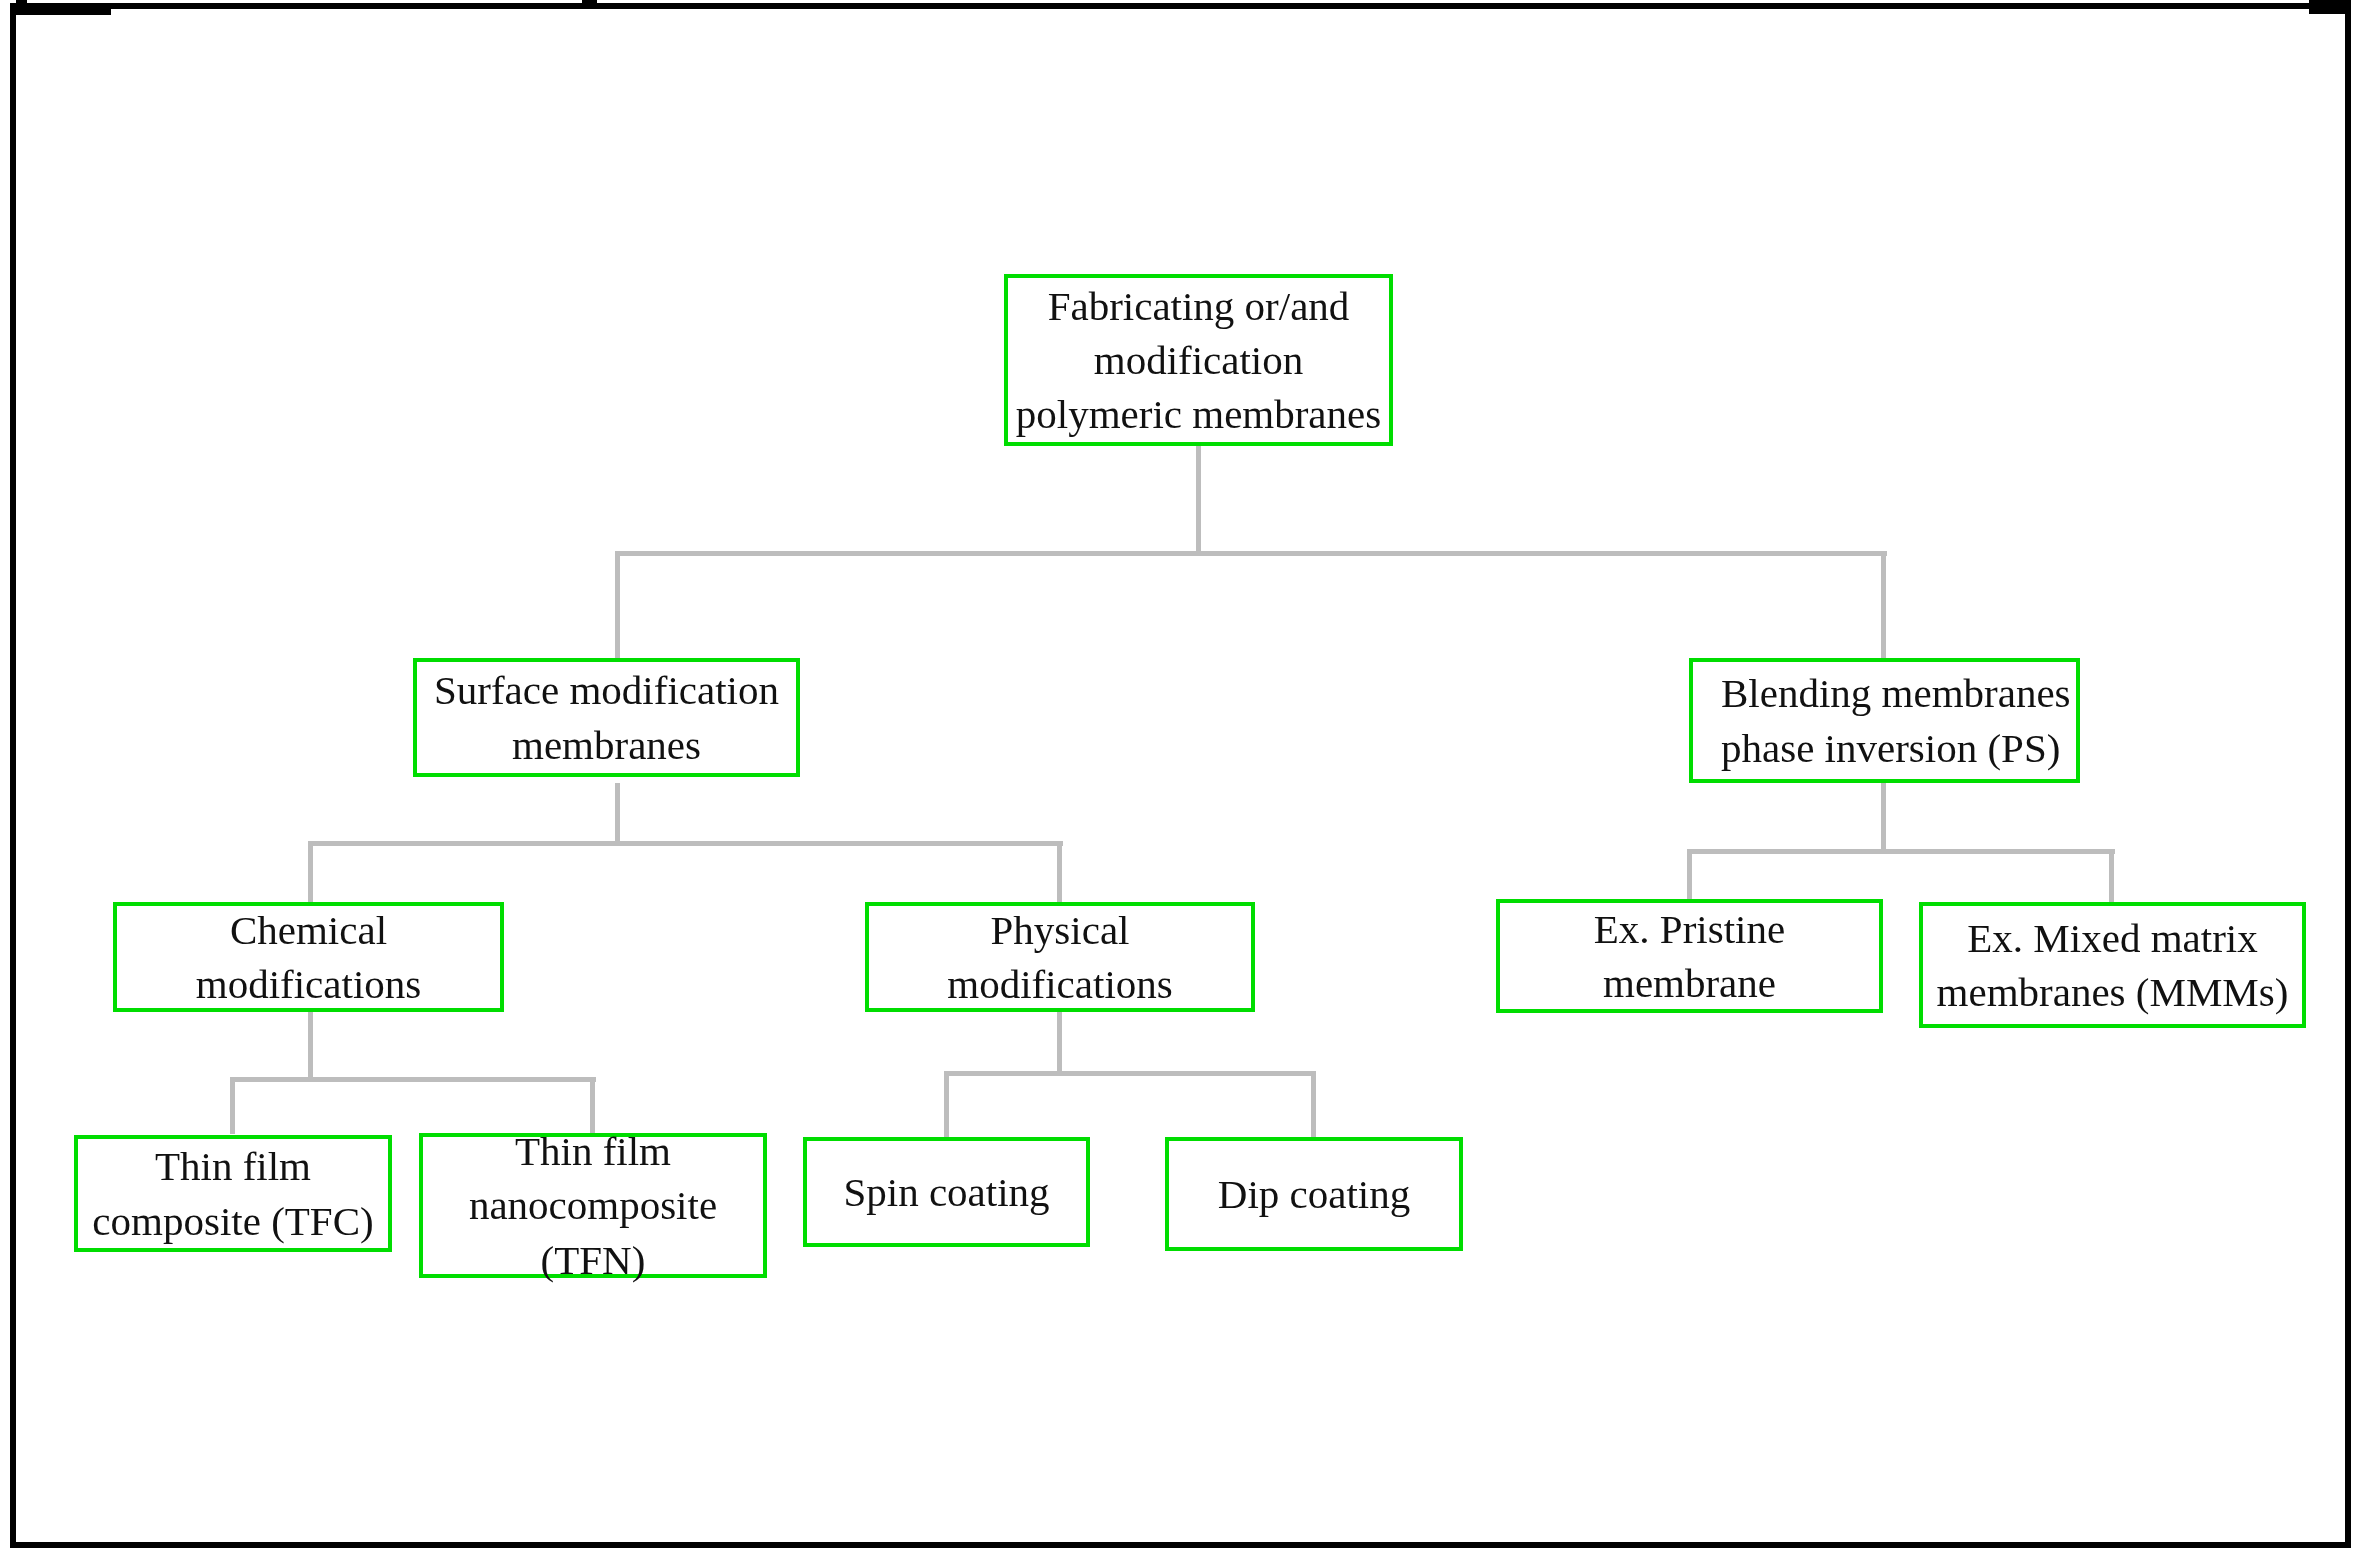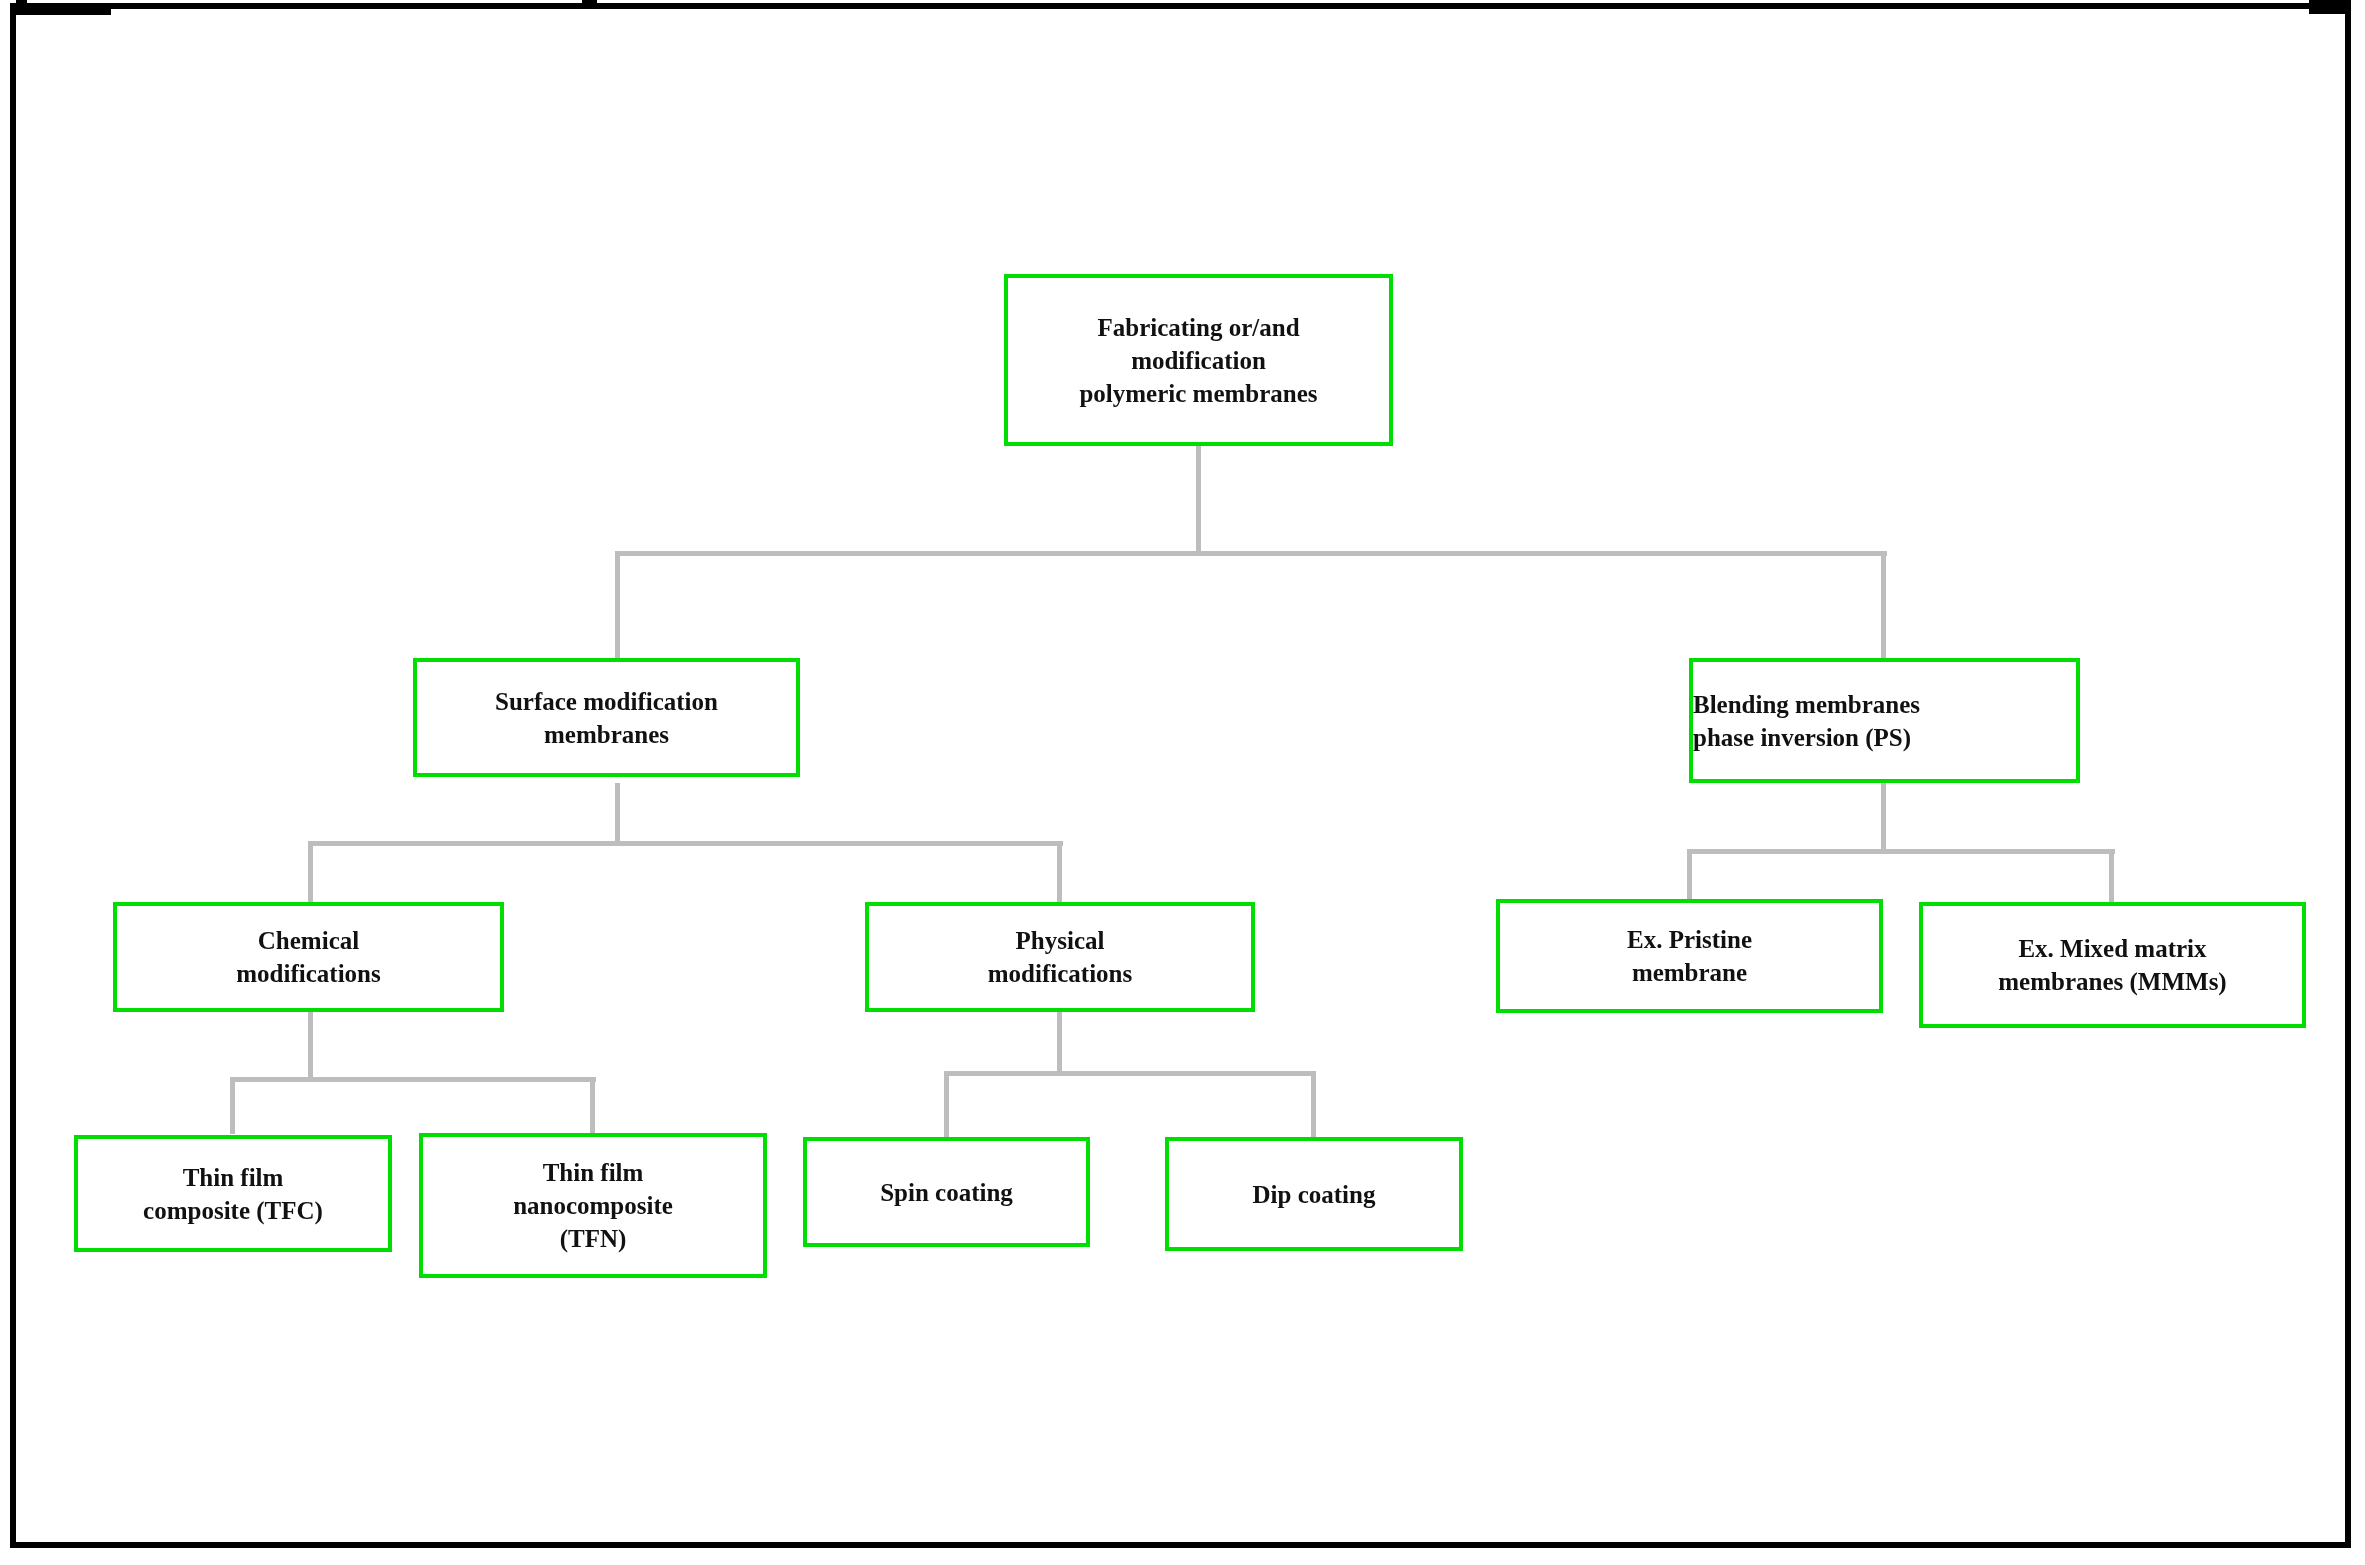--- a/index.html
+++ b/index.html
@@ -15,24 +15,24 @@
     box-sizing:border-box;border:6px solid var(--frame,#000);
     background:transparent;
   }
   .artifact{position:absolute;background:var(--frame,#000);}
   .node{
     position:absolute;box-sizing:border-box;
     border:4.7px solid var(--node-border,#00dd00);
     background:var(--node-bg,#fff);
     display:flex;align-items:center;justify-content:center;
     color:var(--text,#111);
-    font-size:25px;line-height:1.32;text-align:center;font-weight:bold;
+    font-size:41px;line-height:1.32;text-align:center;
   }
   .node .lbl{white-space:pre-line;display:block;width:100%;}
-  .node.align-left{justify-content:flex-start;text-align:left;align-items:center;}
+  .node.align-left{justify-content:flex-start;text-align:left;padding-left:28px;align-items:center;}
   .node.align-left .lbl{width:auto;}
   .vline,.hline{position:absolute;background:var(--connector,#bdbdbd);}
   .vline{width:4.7px;}
   .hline{height:4.7px;}
 </style>
 </head>
 <body>
 
 <div id="canvas">
 

